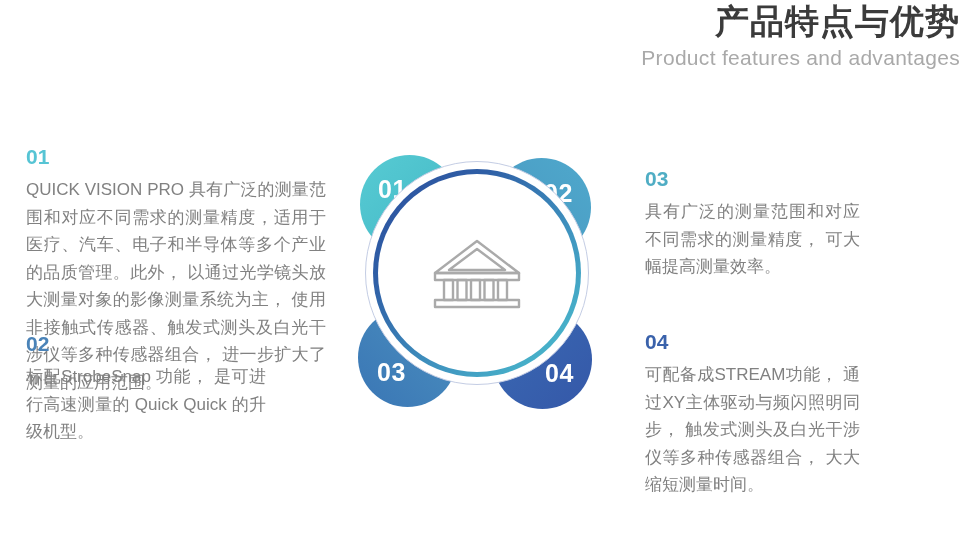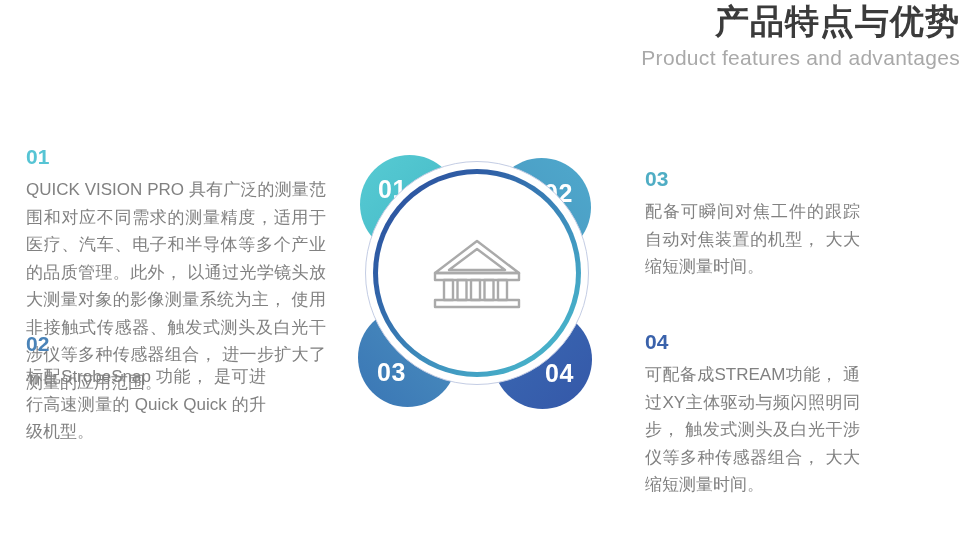--- a/index.html
+++ b/index.html
@@ -146,21 +146,21 @@
   <div class="block-body">QUICK VISION PRO 具有广泛的测量范围和对应不同需求的测量精度，适用于医疗、汽车、电子和半导体等多个产业的品质管理。此外， 以通过光学镜头放大测量对象的影像测量系统为主， 使用非接触式传感器、触发式测头及白光干涉仪等多种传感器组合， 进一步扩大了测量的应用范围。</div>
 </div>
 
 <div class="col col-left blk02">
   <div class="block-num num-02">02</div>
   <div class="block-body">标配StrobeSnap 功能， 是可进行高速测量的 Quick Quick 的升级机型。</div>
 </div>
 
 <div class="col col-right blk03">
   <div class="block-num num-03">03</div>
-  <div class="block-body">配备可瞬间对焦工件的跟踪自动对焦装置的机型， 大大缩短测量时间。</div>
+  <div class="block-body">具有广泛的测量范围和对应不同需求的测量精度， 可大幅提高测量效率。</div>
 </div>
 
 <div class="col col-right blk04">
   <div class="block-num num-04">04</div>
   <div class="block-body">可配备成STREAM功能， 通过XY主体驱动与频闪照明同步， 触发式测头及白光干涉仪等多种传感器组合， 大大缩短测量时间。</div>
 </div>
 
 <div class="diagram">
 
   <div class="petal petal-01">

